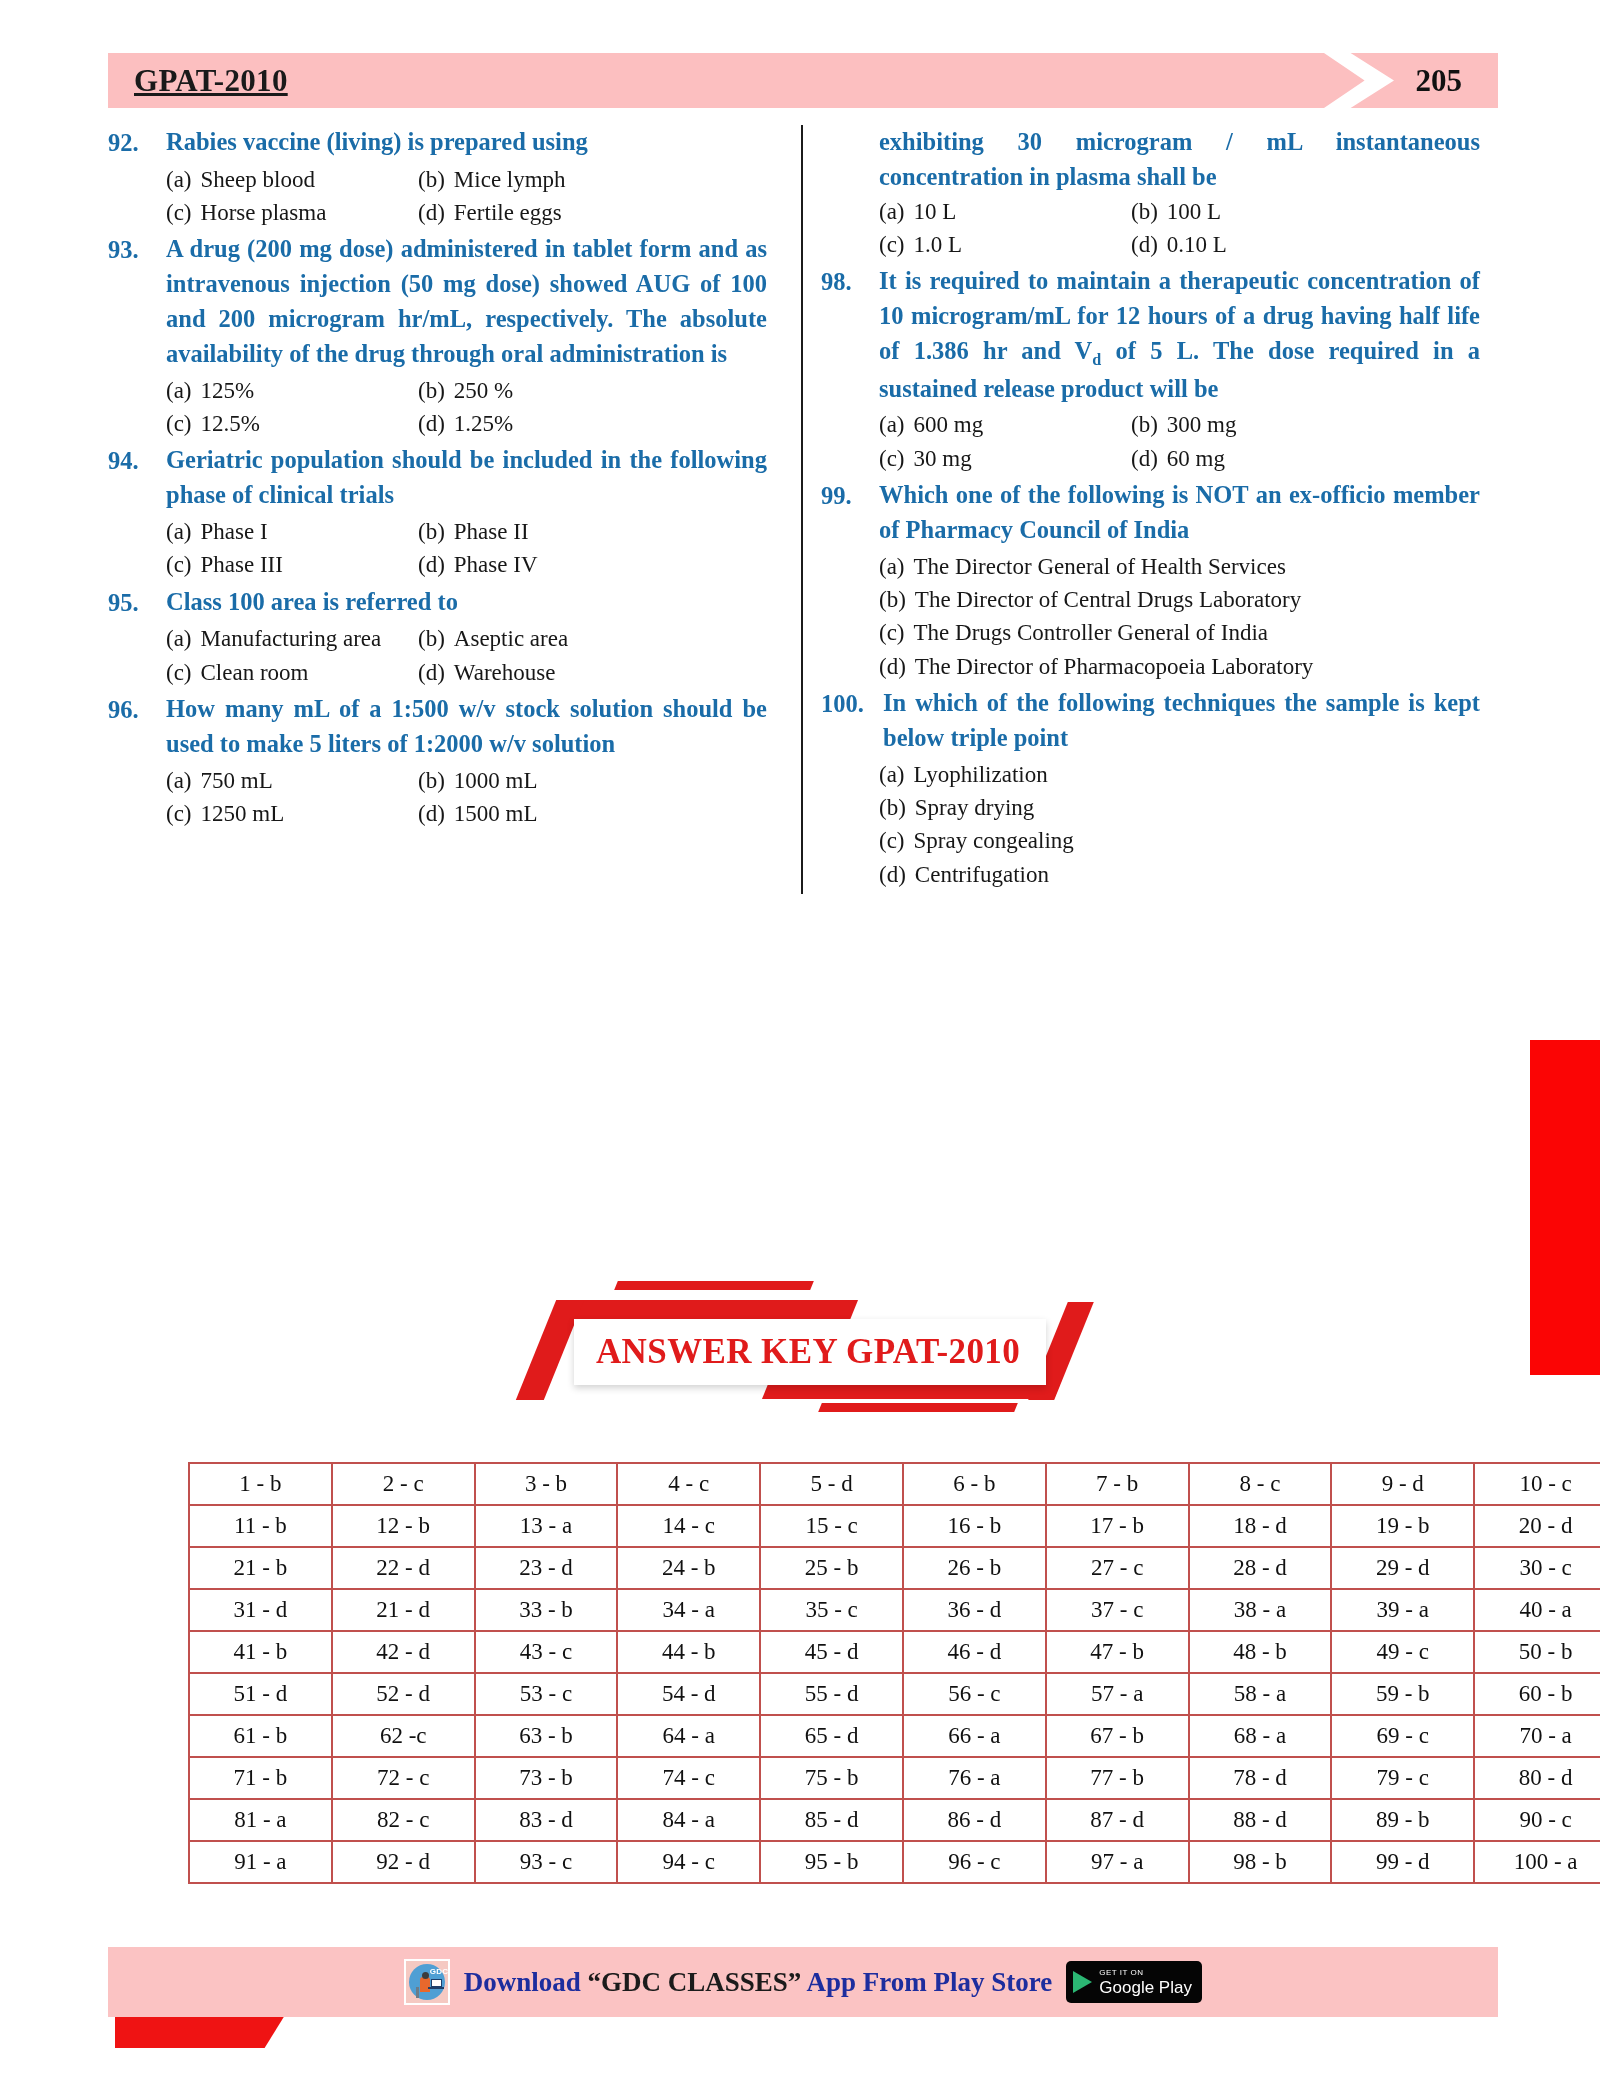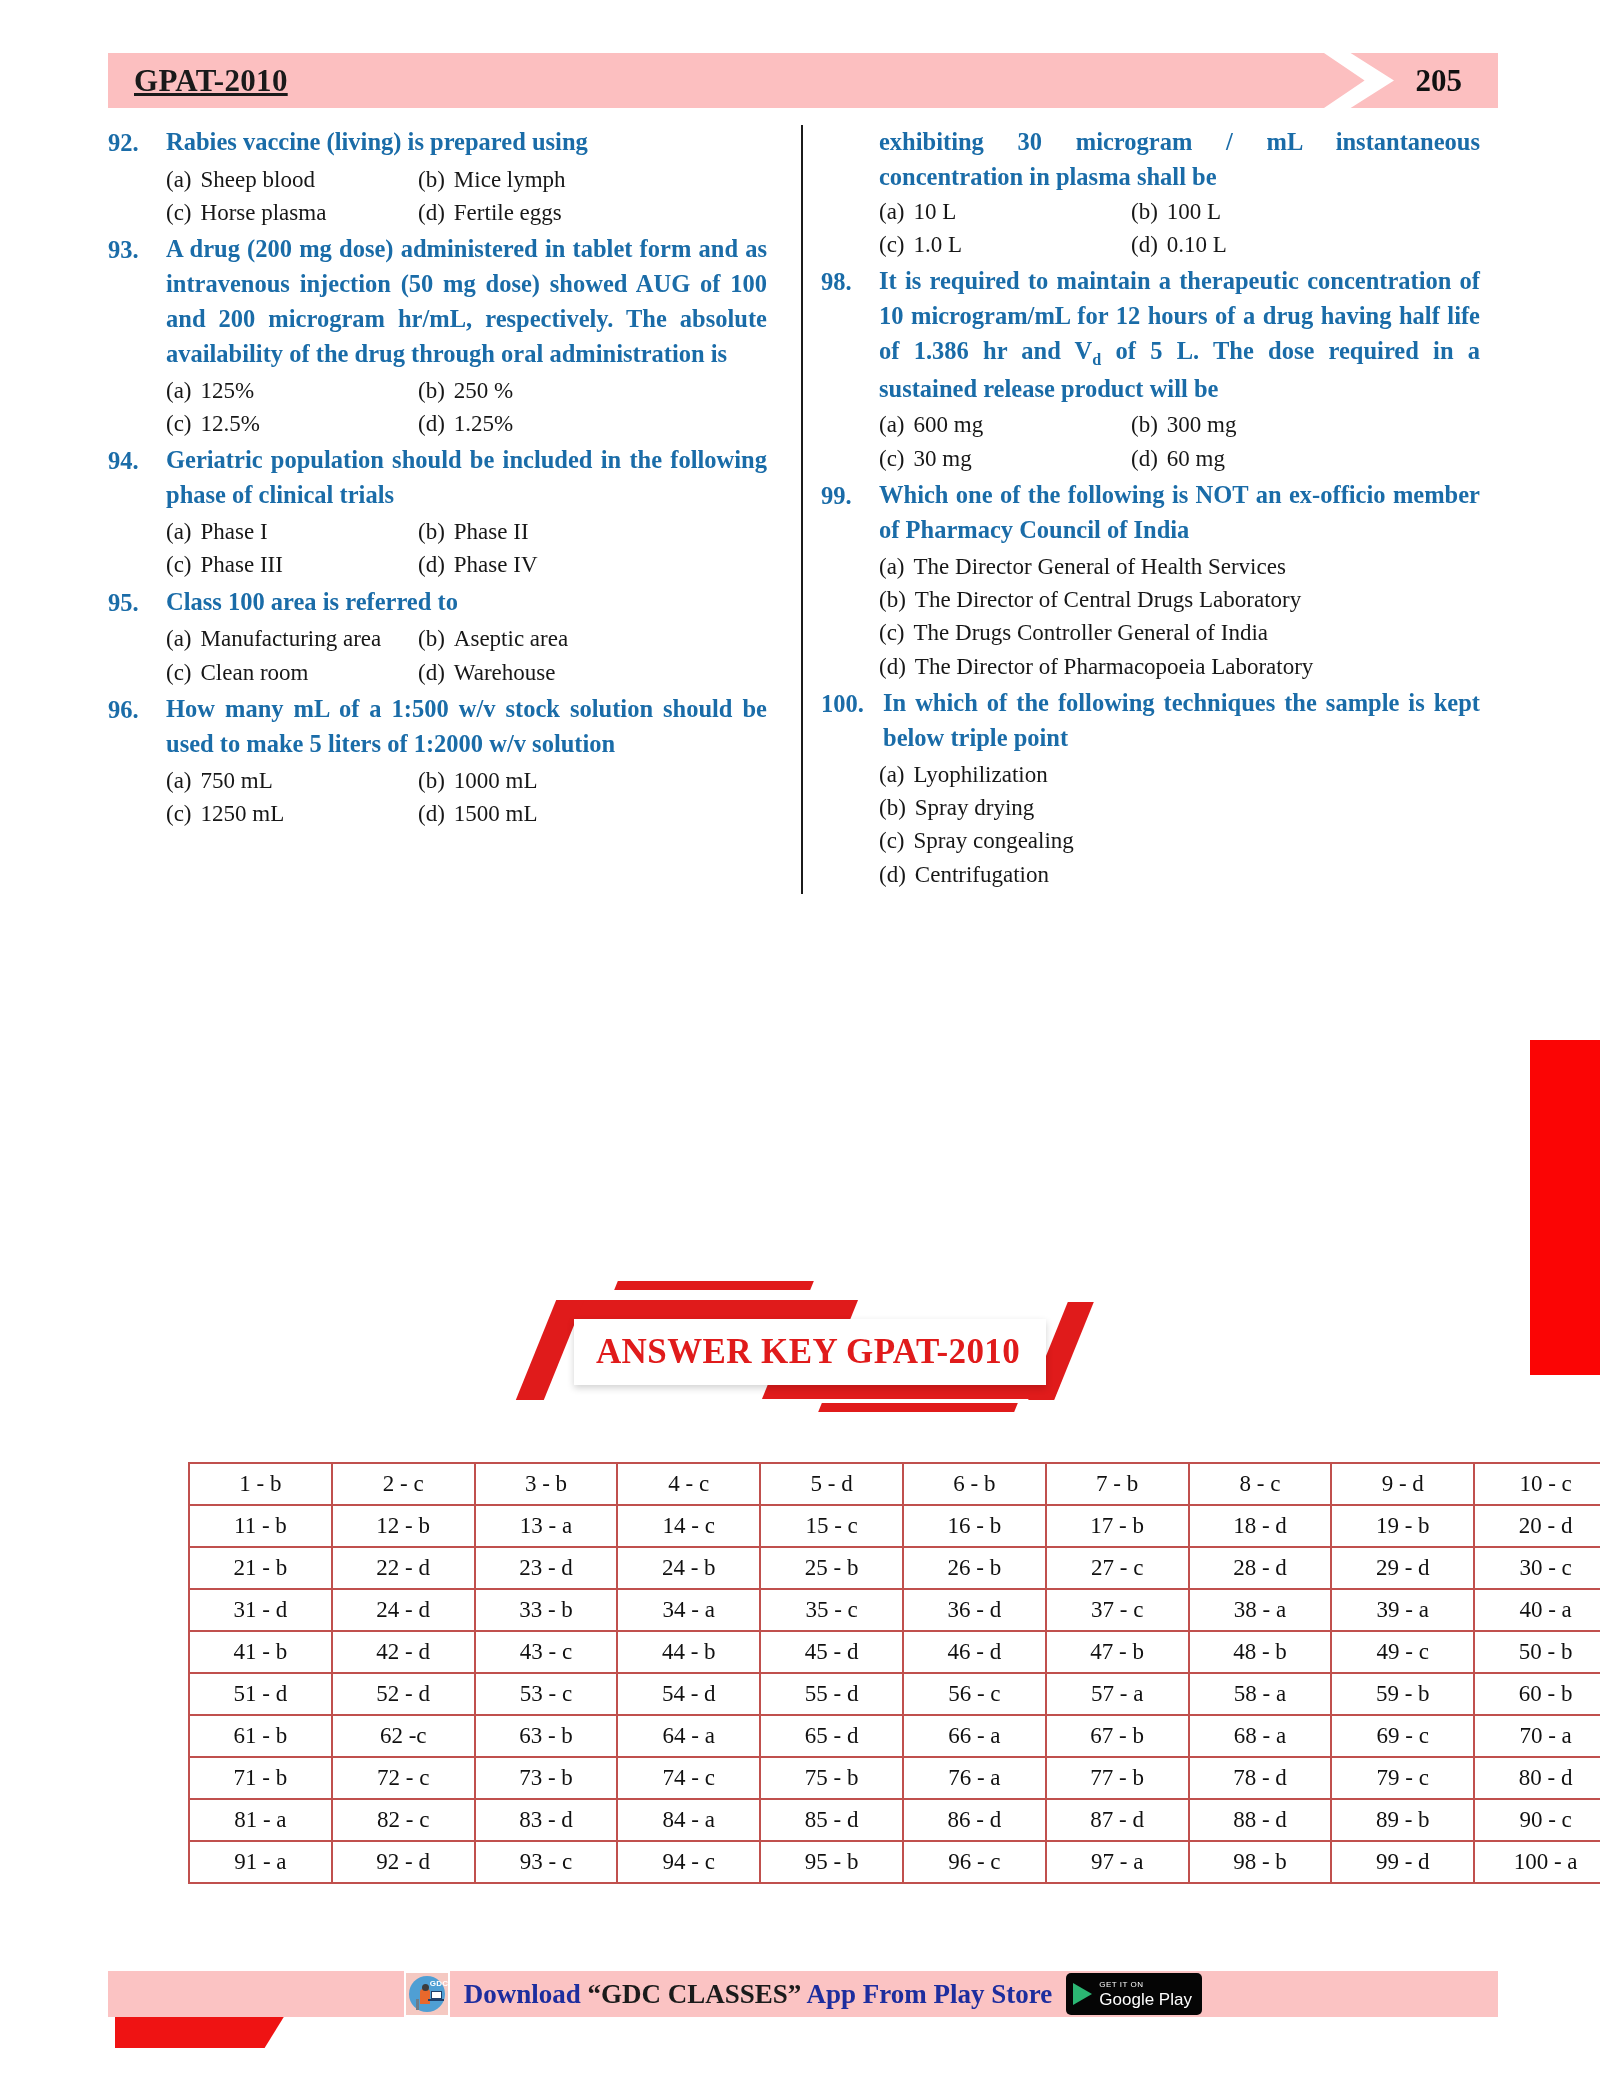--- a/index.html
+++ b/index.html
@@ -236,21 +236,21 @@
     vertical-align: middle;
     font-size: 23px;
     color: #111111;
     font-family: "Liberation Serif", "DejaVu Serif", serif;
   }
 
   
   .footer {
     position: absolute;
     left: 108px; bottom: 73px;
-    width: 1390px; height: 46px;
+    width: 1390px; height: 70px;
     background: #fbc3c3;
     display: flex;
     align-items: center;
     justify-content: center;
   }
   .footer-inner {
     display: flex;
     align-items: center;
     gap: 14px;
   }
@@ -680,21 +680,21 @@
         <td>24 - b</td>
         <td>25 - b</td>
         <td>26 - b</td>
         <td>27 - c</td>
         <td>28 - d</td>
         <td>29 - d</td>
         <td>30 - c</td>
       </tr>
       <tr>
         <td>31 - d</td>
-        <td>24 - d</td>
+        <td>21 - d</td>
         <td>33 - b</td>
         <td>34 - a</td>
         <td>35 - c</td>
         <td>36 - d</td>
         <td>37 - c</td>
         <td>38 - a</td>
         <td>39 - a</td>
         <td>40 - a</td>
       </tr>
       <tr>

